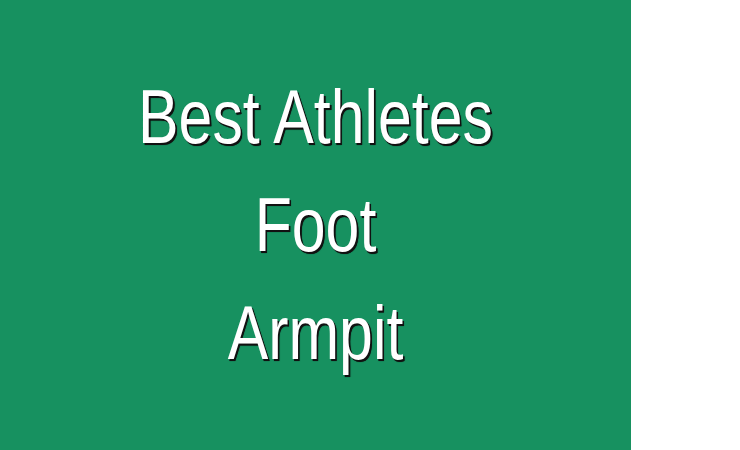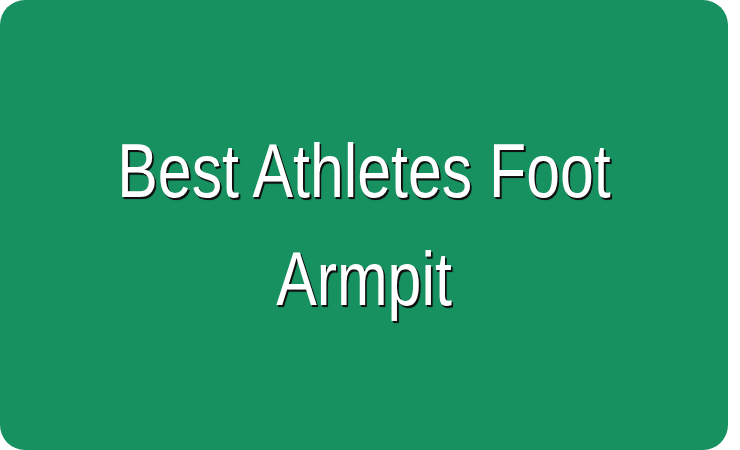--- a/index.html
+++ b/index.html
@@ -11,27 +11,26 @@
   body {
     width: 740px;
     height: 450px;
     overflow: hidden;
     font-family: "Liberation Sans", "DejaVu Sans", sans-serif;
   }
 
   .banner {
     position: relative;
     box-sizing: border-box;
-    width: 728px;
+    width: 631px;
     height: 450px;
     background-color: #179160;
     display: flex;
     align-items: center;
     overflow: hidden;
-    border-radius: 25px;
   }
 
   .banner-title {
     margin: 0;
     padding: 0 18px;
     width: 100%;
     box-sizing: border-box;
     text-align: center;
     color: #ffffff;
     font-family: "Liberation Sans Narrow", "Liberation Sans", "DejaVu Sans Condensed", "DejaVu Sans", sans-serif;

